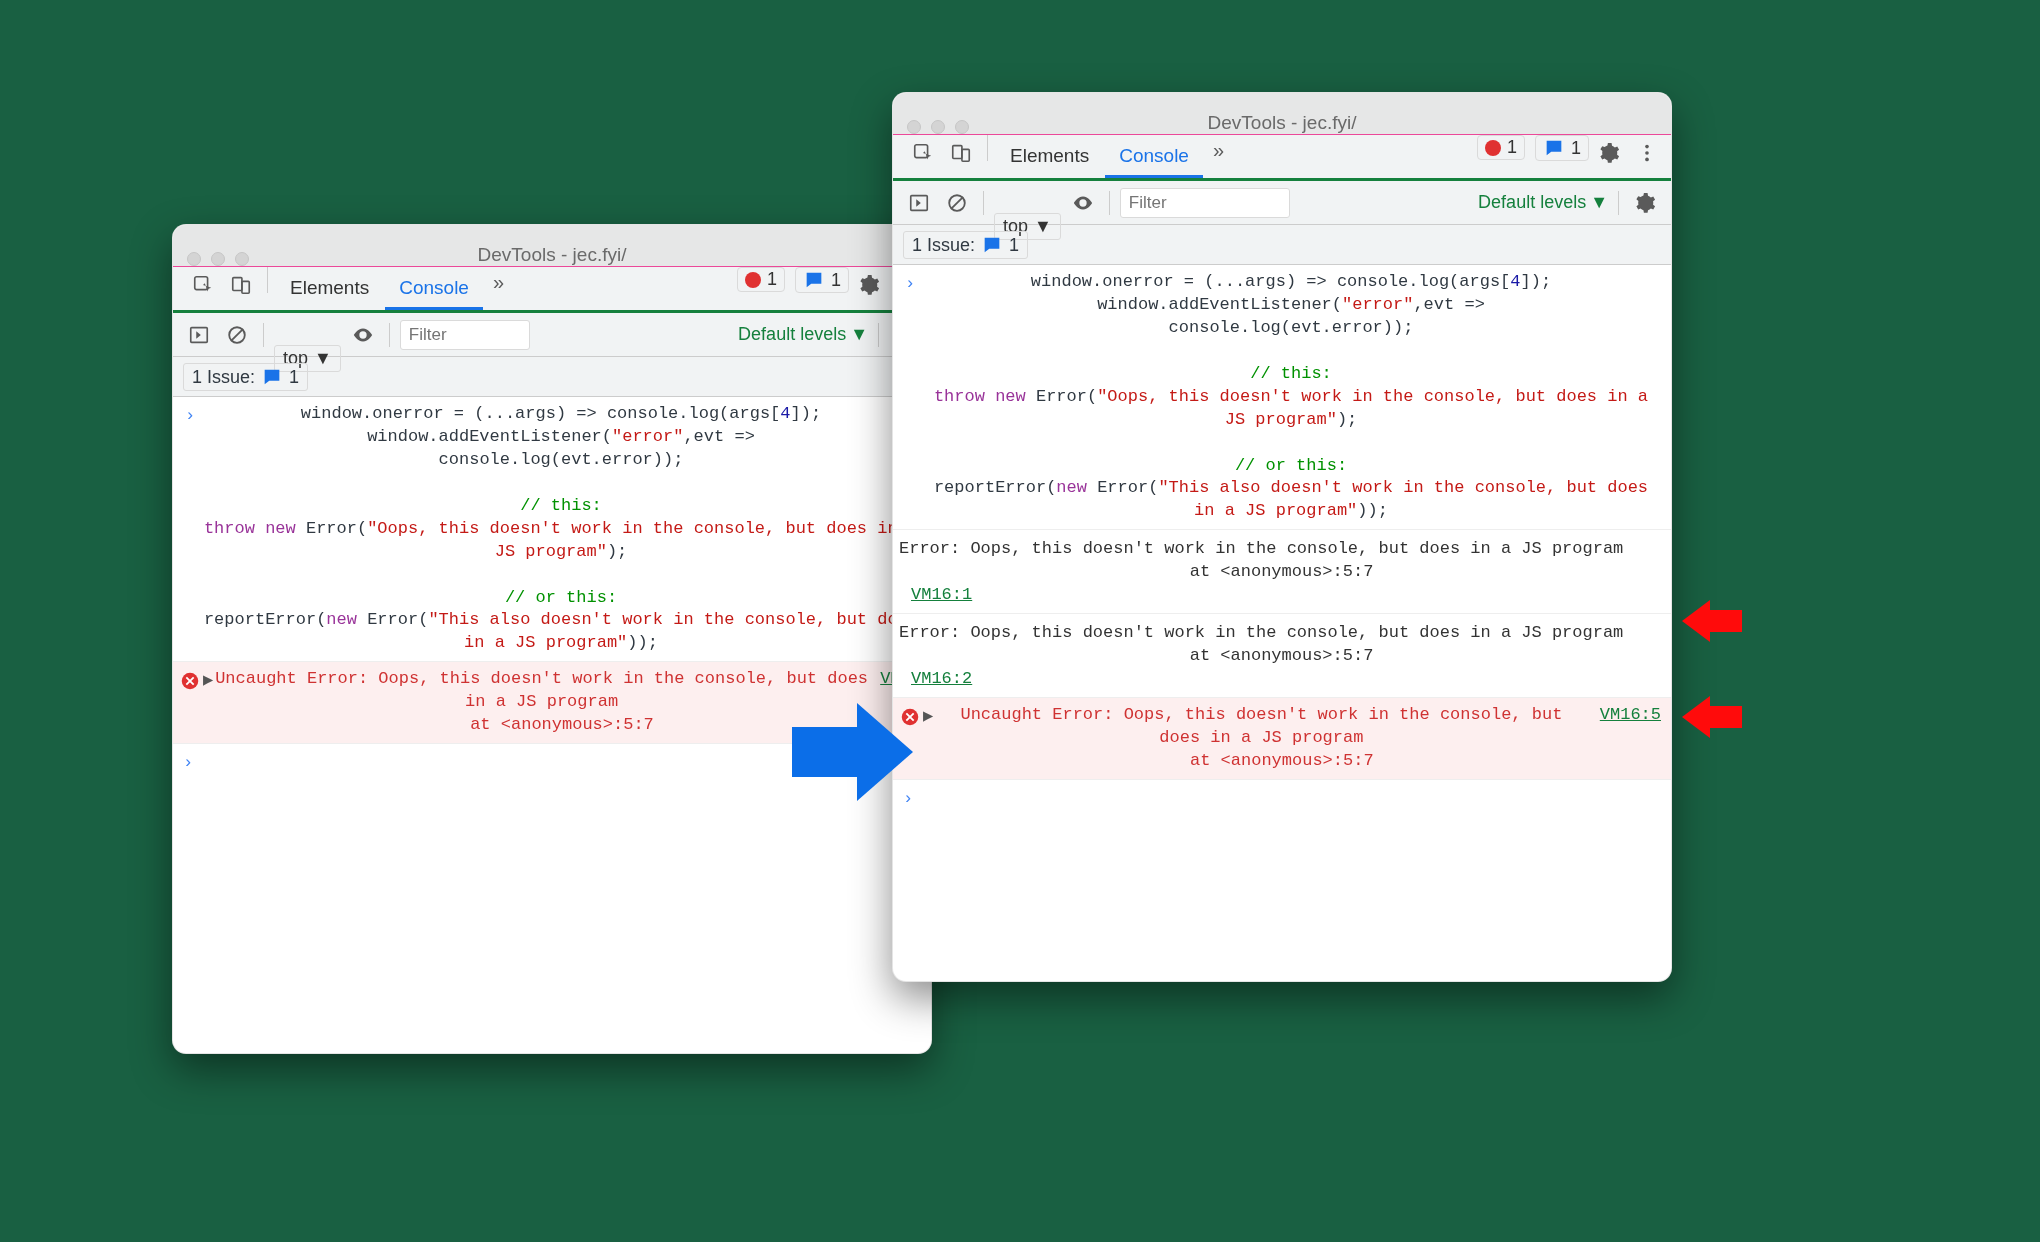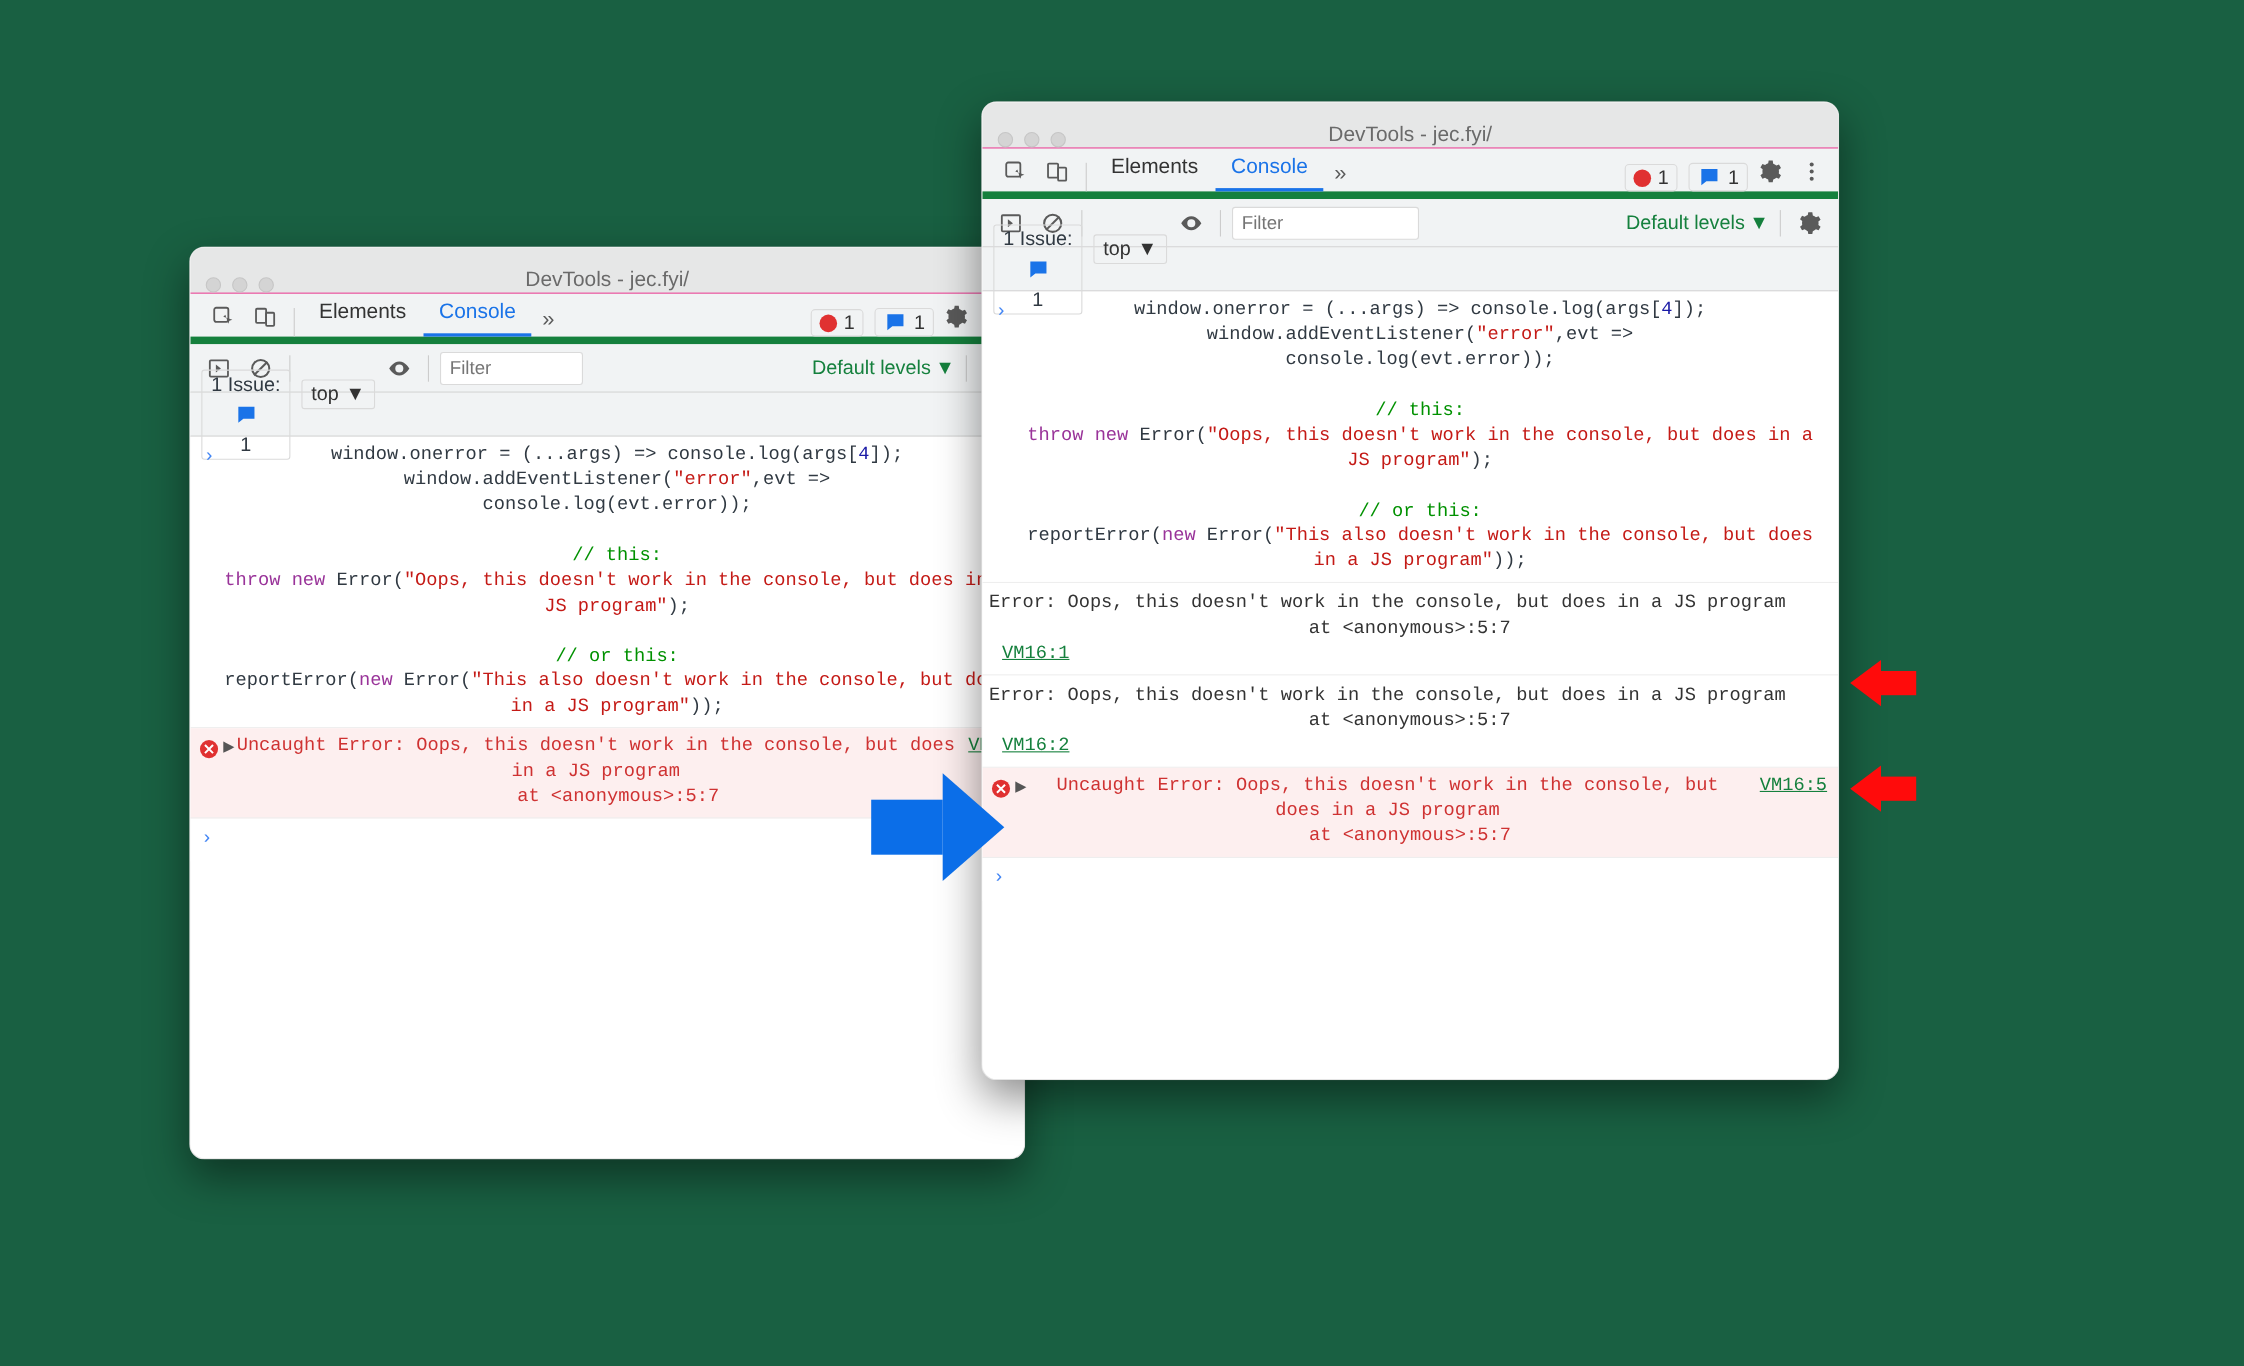--- a/index.html
+++ b/index.html
@@ -37,22 +37,22 @@
       border: 1px solid #c6c6c6;
     }
     .title {
       position: absolute; left: 50%; transform: translateX(-50%);
       color: #6a6a6a; font-size: 19px; font-weight: 400;
     }
 
     
     .tabs {
       height: 46px;
-      display: flex; align-items: flex-end;
-      border-bottom: 7px solid #15803d;
+      display: flex; align-items: flex-start;
+      border-bottom: 3px solid #15803d;
       padding: 0 6px 0 12px;
       gap: 2px;
       background: #f1f3f4;
       font-size: 19px;
     }
     .tab-icon-btn {
       display: inline-flex; align-items:center; justify-content:center;
       width: 36px; height: 36px;
       color: #5a5a5a;
     }
@@ -109,24 +109,23 @@
     
     .issues-bar {
       height: 40px;
       display:flex; align-items:center;
       border-bottom: 1px solid #ccc;
       padding: 0 10px;
       background: #f1f3f4;
       font-size: 18px;
     }
     .issue-chip {
-      display:inline-flex; align-items:center; gap:6px;
+      display:inline-flex; align-items:flex-end; gap:6px;
       border:1px solid #dadada; border-radius:3px;
       padding:2px 8px;
-      flex-direction:column;
     }
 
     
     .console-body {
       font-family: Menlo, Consolas, "Courier New", monospace;
       font-size: 17px;
       line-height: 1.35;
       background: #fff;
     }
     .row {

